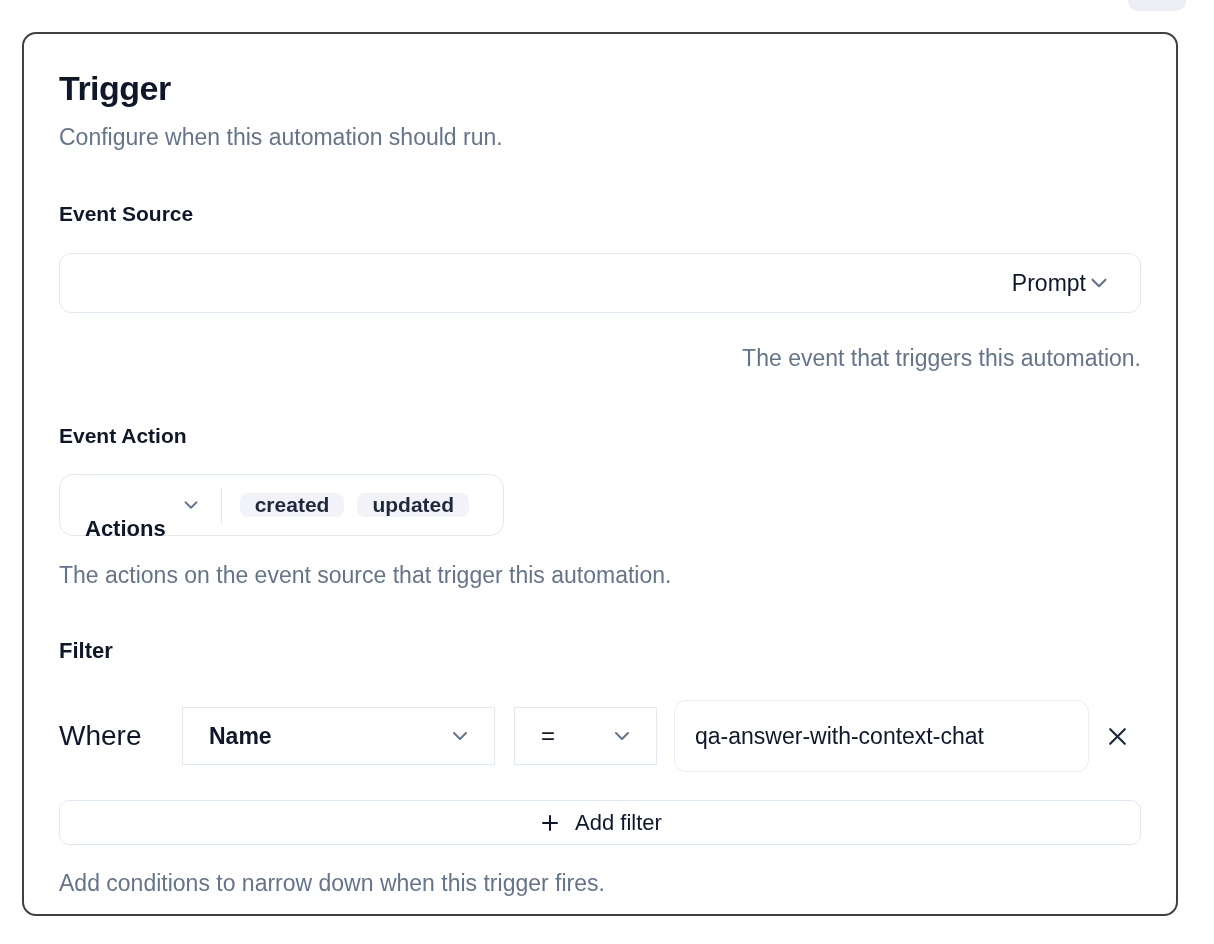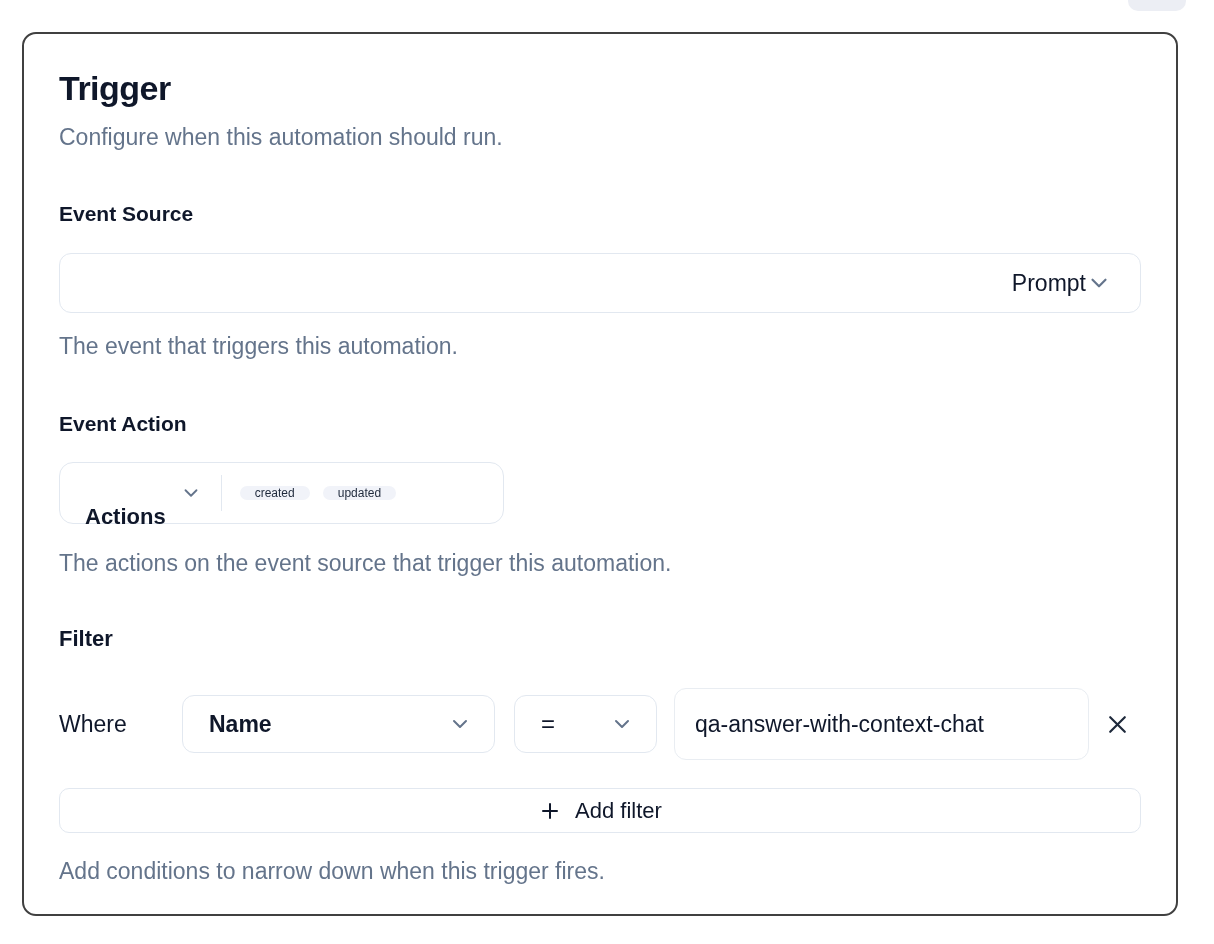--- a/index.html
+++ b/index.html
@@ -47,21 +47,21 @@
   .select-full {
     margin-top: 26px;
     width: 100%; height: 60px;
     border: 1px solid #e2e8f0; border-radius: 12px;
     background: #ffffff;
     display: flex; align-items: center; justify-content: flex-end;
     padding: 0 28px 0 25px;
     cursor: pointer;
   }
   .select-full .select-value { font-size: 23px; color: #0f172a; }
-  .help-event-source { margin-top: 18px; }
+  .help-event-source { margin-top: 30px; text-align: right; }
 
   
   .label-event-action { margin-top: 49px; }
   .action-group {
     margin-top: 25px;
     width: 445px; height: 62px;
     border: 1px solid #e2e8f0; border-radius: 14px;
     background: #ffffff;
     display: flex; align-items: center;
     padding: 0 14px 0 25px;
@@ -71,38 +71,38 @@
     cursor: pointer;
   }
   .action-dropdown-label { font-size: 22px; font-weight: 700; color: #0f172a; margin-top: 48px; }
   .v-divider {
     width: 1px; height: 36px; background: #e2e8f0;
     margin: 0 18px 0 19px; flex-shrink: 0;
   }
   .chip {
     background: #f1f3f9; border-radius: 8px;
     padding: 0 15px;
-    font-size: 12px; color: #1e293b;
-    margin-right: 13px; white-space: nowrap;
+    font-size: 21px; color: #1e293b;
+    margin-right: 13px; white-space: nowrap; font-weight: bold;
   }
   .help-event-action { margin-top: 24px; }
 
   
   .label-filter { margin-top: 47px; font-size: 22px; }
   .filter-row {
     margin-top: 36px;
     display: flex; align-items: center;
   }
   .where-label {
-    font-size: 23px; color: #0f172a;
+    font-size: 28px; color: #0f172a;
     width: 123px; flex-shrink: 0;
   }
   .mini-select {
     height: 58px;
-    border: 1px solid #e2e8f0; border-radius: 12px;
+    border: 1px solid #e2e8f0; border-radius: 0;
     background: #ffffff;
     display: flex; align-items: center; justify-content: space-between;
     padding: 0 22px 0 26px;
     cursor: pointer; flex-shrink: 0;
   }
   .field-select { width: 313px; margin-right: 19px; }
   .field-select .mini-value { font-size: 23px; font-weight: 600; color: #0f172a; }
   .op-select { width: 143px; margin-right: 17px; }
   .op-select .mini-value { font-size: 24px; font-weight: 500; color: #0f172a; }
   .value-input {

